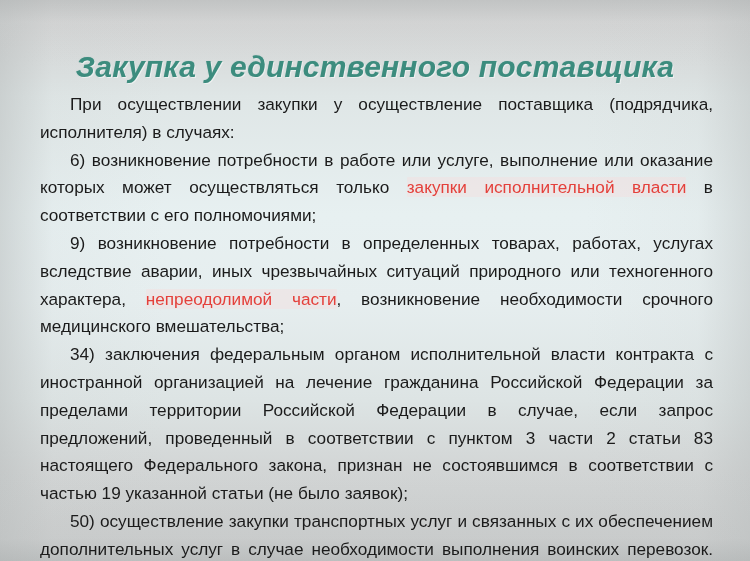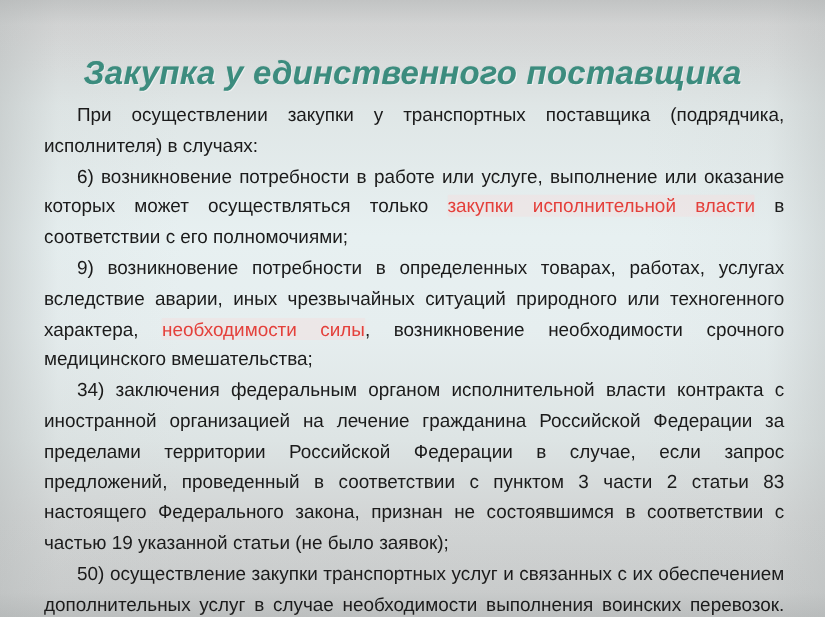--- a/index.html
+++ b/index.html
@@ -117,20 +117,20 @@
   }
 </style>
 </head>
 <body>
 
 <div id="slide">
 
   <h1 id="title">Закупка у единственного поставщика</h1>
 
   <div id="body-text">
-      <p>При осуществлении закупки у транспортных поставщика (подрядчика, исполнителя) в случаях:</p>
+      <p>При осуществлении закупки у осуществление поставщика (подрядчика, исполнителя) в случаях:</p>
       <p>6) возникновение потребности в работе или услуге, выполнение или оказание которых может осуществляться только <span class="hl">закупки исполнительной власти</span> в соответствии с его полномочиями;</p>
-      <p>9) возникновение потребности в определенных товарах, работах, услугах вследствие аварии, иных чрезвычайных ситуаций природного или техногенного характера, <span class="hl">необходимости силы</span>, возникновение необходимости срочного медицинского вмешательства;</p>
+      <p>9) возникновение потребности в определенных товарах, работах, услугах вследствие аварии, иных чрезвычайных ситуаций природного или техногенного характера, <span class="hl">непреодолимой части</span>, возникновение необходимости срочного медицинского вмешательства;</p>
       <p>34) заключения федеральным органом исполнительной власти контракта с иностранной организацией на лечение гражданина Российской Федерации за пределами территории Российской Федерации в случае, если запрос предложений, проведенный в соответствии с пунктом 3 части 2 статьи 83 настоящего Федерального закона, признан не состоявшимся в соответствии с частью 19 указанной статьи (не было заявок);</p>
       <p class="last">50) осуществление закупки транспортных услуг и связанных с их обеспечением дополнительных услуг в случае необходимости выполнения воинских перевозок.</p>
     </div>
 
 </div>
 
 </body></html>

